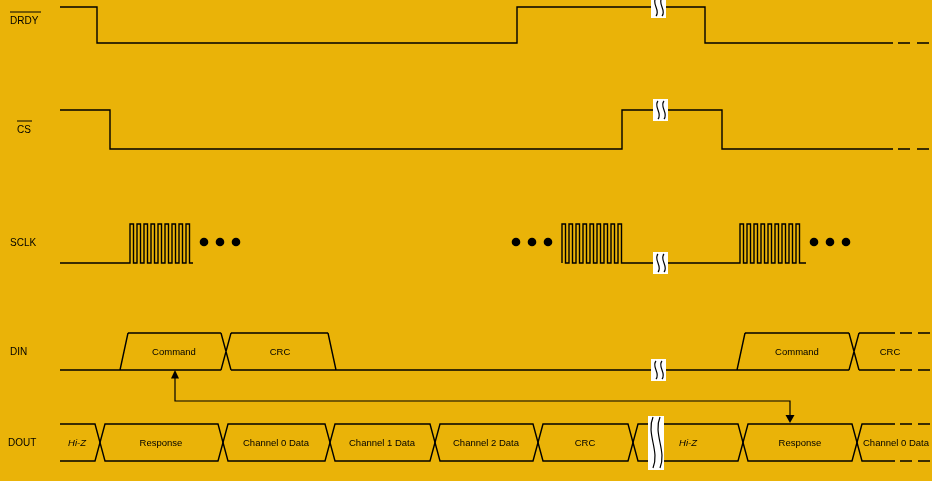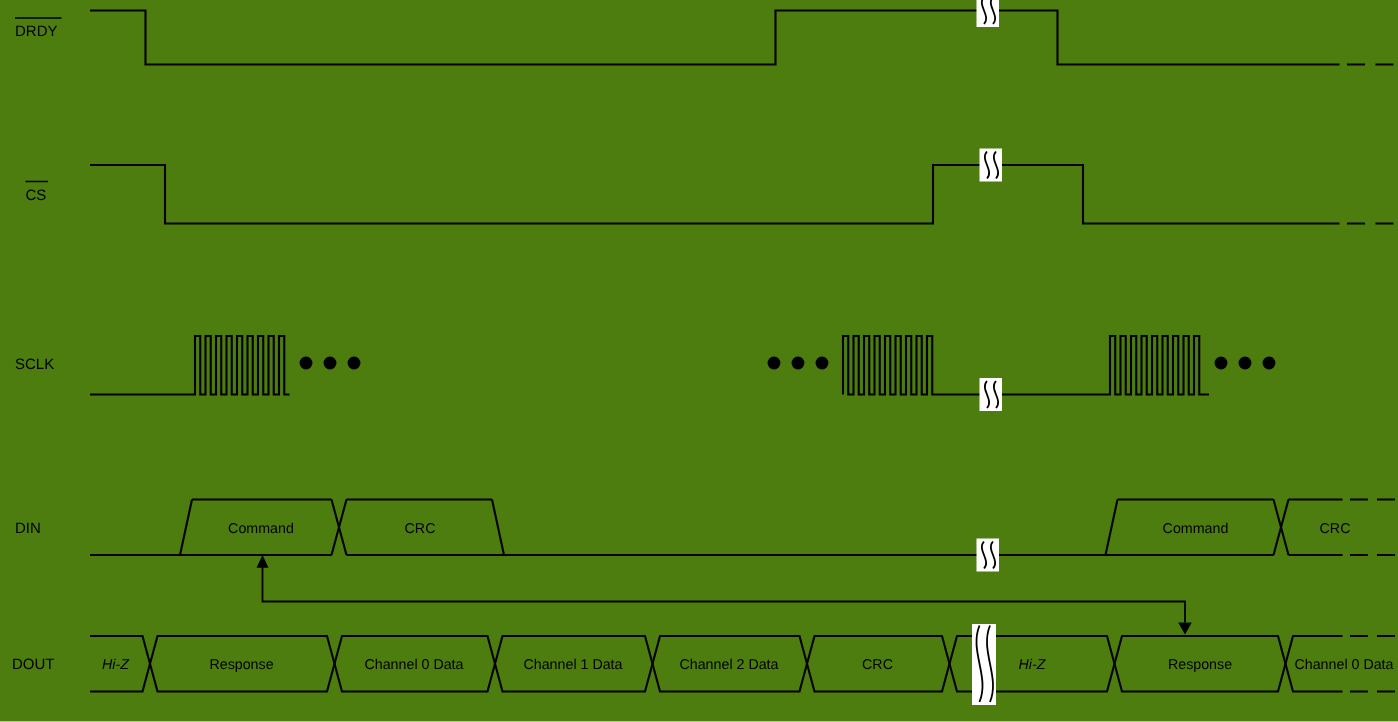--- a/index.html
+++ b/index.html
@@ -1,16 +1,16 @@
 <!DOCTYPE html>
 <html><head>
 <meta charset="utf-8">
 <style>
   html,body{margin:0;padding:0;background:#ffffff;}
-  .canvas{position:relative;width:932px;height:481px;background:#4d7c0f;overflow:hidden;
+  .canvas{position:relative;width:932px;height:481px;background:#eab308;overflow:hidden;
           font-family:"Liberation Sans", sans-serif;}
   svg{display:block;}
   .wave{stroke:#000;stroke-width:1.4;fill:none;stroke-linecap:butt;stroke-linejoin:miter;}
   .thin{stroke:#000;stroke-width:1.2;fill:none;}
   .mask{fill:#ffffff;stroke:none;}
   .dot{fill:#000;}
   .head{fill:#000;stroke:none;}
   text{fill:#000;font-size:10px;}
   .bus{font-size:9.5px;text-anchor:middle;}
   .hiz{font-style:italic;}

